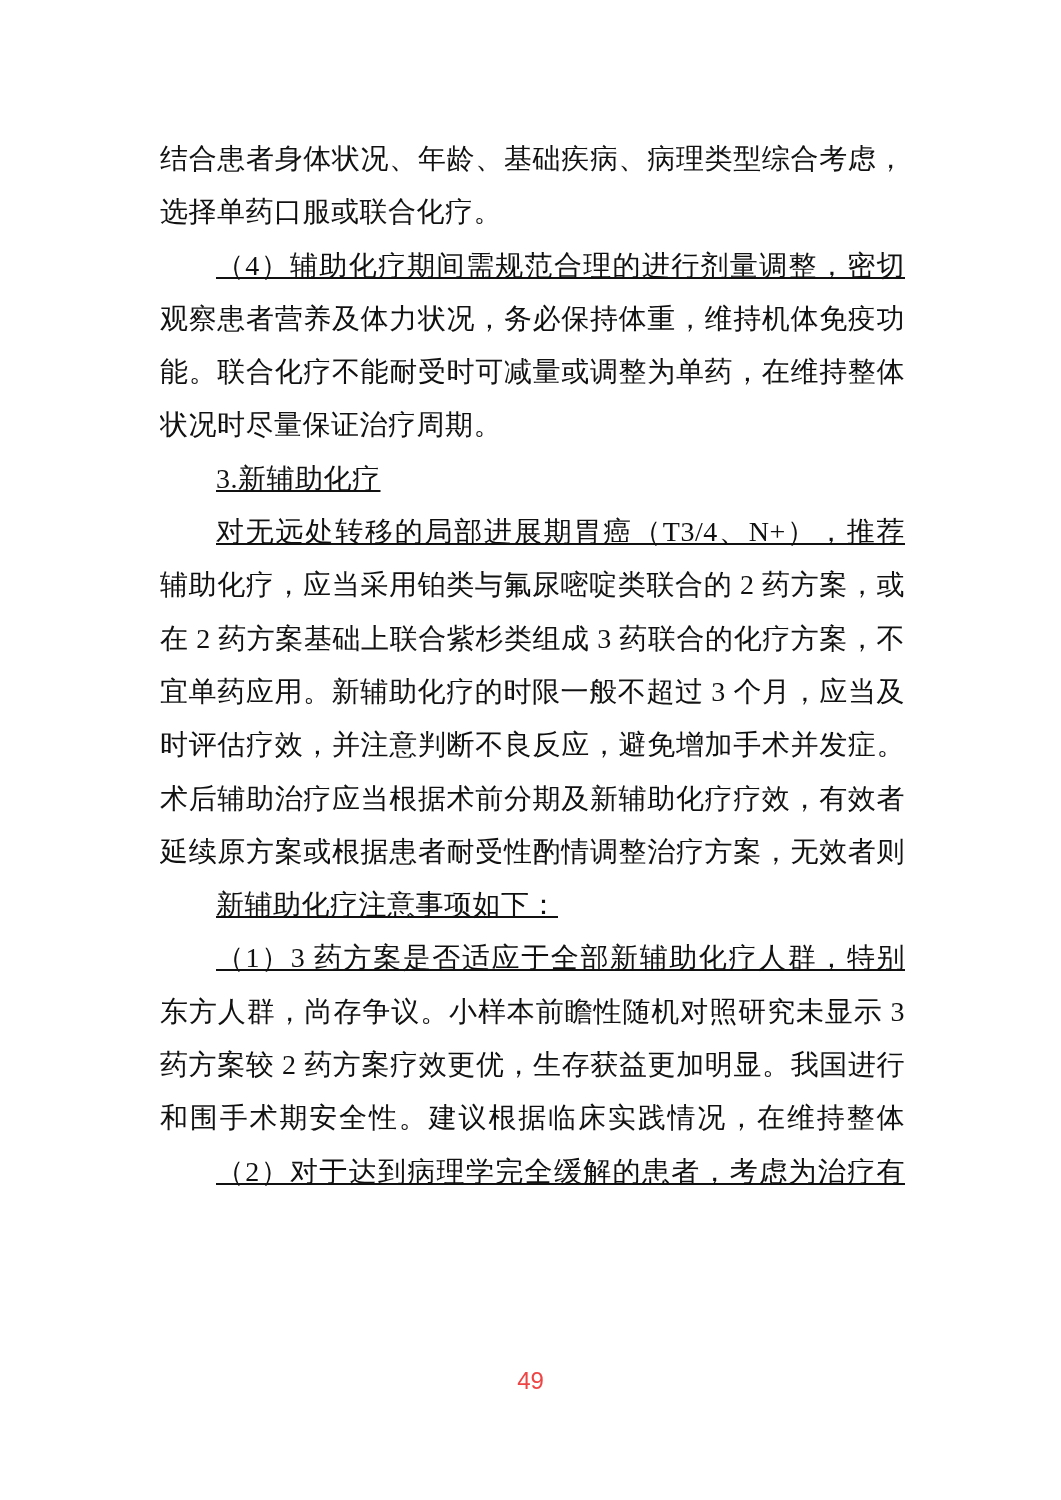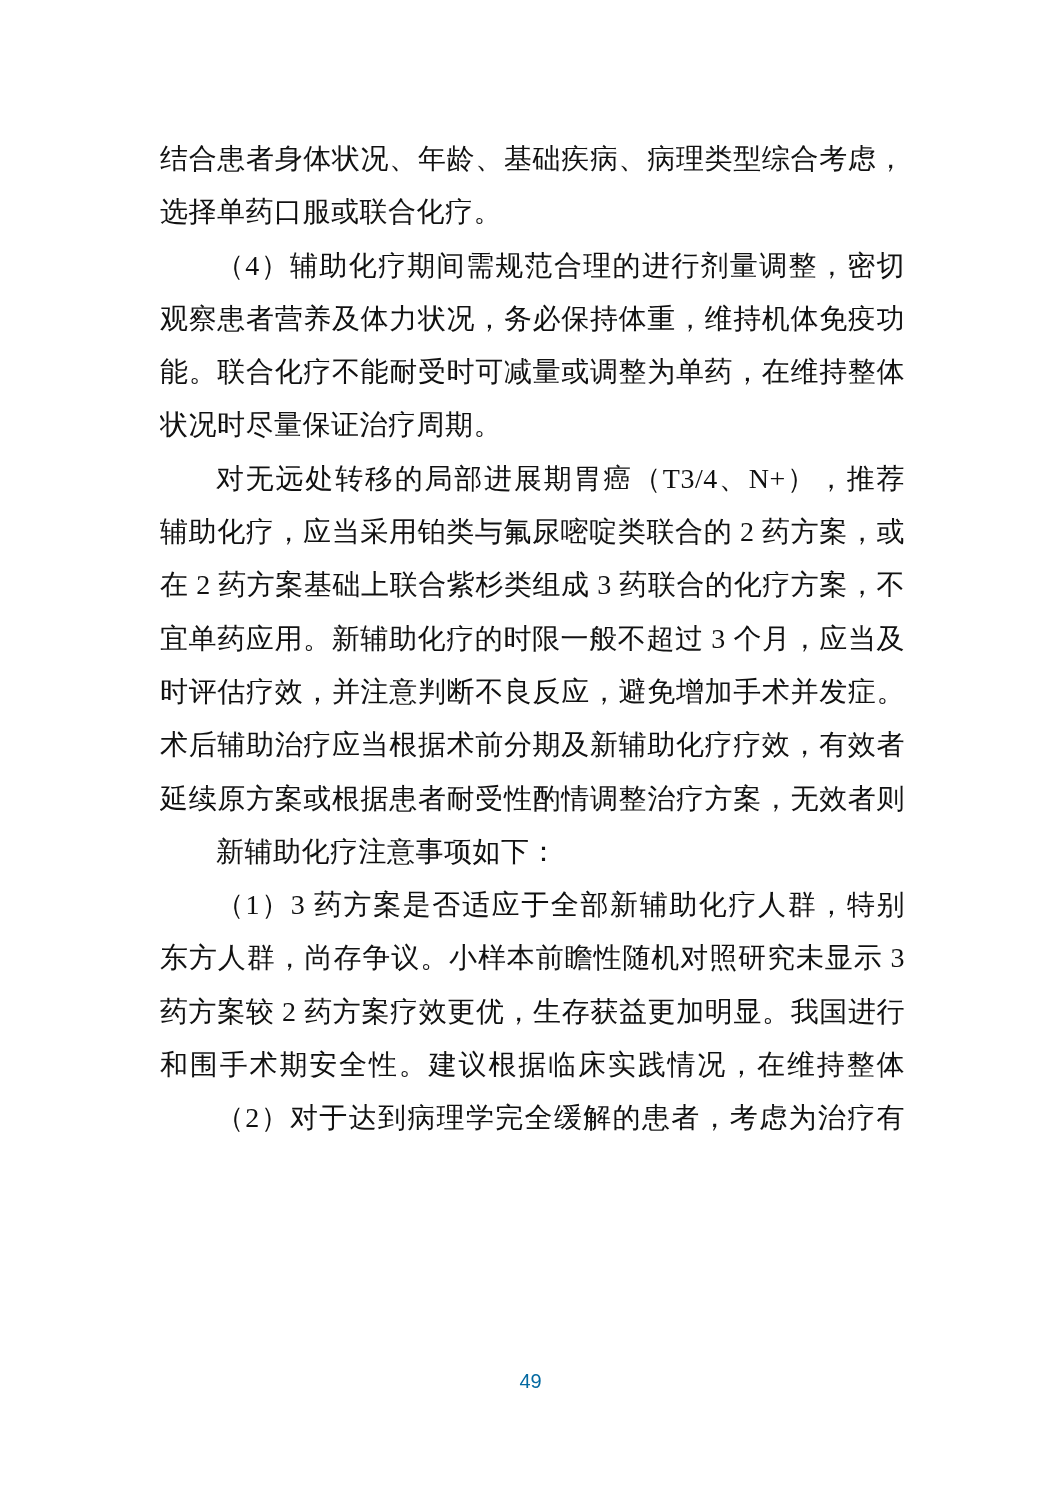--- a/index.html
+++ b/index.html
@@ -35,44 +35,46 @@
     overflow: hidden;
     text-align: justify;
     text-align-last: left;
     font-weight: 400;
   }
   .line.fill {
     text-align-last: justify;
   }
   .line.indent {
     text-indent: 56px;
+    text-decoration: underline;
   }
   .page-number {
     position: absolute;
     top: 1368px;
     left: 0;
     width: 100%;
     text-align: center;
     font-family: "Liberation Sans", sans-serif;
-    font-size: 20px;
+    font-size: 24px;
     line-height: 26px;
-    color: #0369a1;
+    color: #ef4444;
   }
 </style>
 </head>
 <body>
 
 <div class="page">
   <div class="doc-body">
     <div class="line fill">结合患者身体状况、年龄、基础疾病、病理类型综合考虑，</div>
     <div class="line">选择单药口服或联合化疗。</div>
     <div class="line indent fill">（4）辅助化疗期间需规范合理的进行剂量调整，密切</div>
     <div class="line fill">观察患者营养及体力状况，务必保持体重，维持机体免疫功</div>
     <div class="line fill">能。联合化疗不能耐受时可减量或调整为单药，在维持整体</div>
     <div class="line">状况时尽量保证治疗周期。</div>
+    <div class="line indent">3.新辅助化疗</div>
     <div class="line indent fill">对无远处转移的局部进展期胃癌（T3/4、N+），推荐新</div>
     <div class="line fill">辅助化疗，应当采用铂类与氟尿嘧啶类联合的 2 药方案，或</div>
     <div class="line fill">在 2 药方案基础上联合紫杉类组成 3 药联合的化疗方案，不</div>
     <div class="line fill">宜单药应用。新辅助化疗的时限一般不超过 3 个月，应当及</div>
     <div class="line fill">时评估疗效，并注意判断不良反应，避免增加手术并发症。</div>
     <div class="line fill">术后辅助治疗应当根据术前分期及新辅助化疗疗效，有效者</div>
     <div class="line fill">延续原方案或根据患者耐受性酌情调整治疗方案，无效者则</div>
     <div class="line indent">新辅助化疗注意事项如下：</div>
     <div class="line indent fill">（1）3 药方案是否适应于全部新辅助化疗人群，特别是</div>
     <div class="line fill">东方人群，尚存争议。小样本前瞻性随机对照研究未显示 3</div>

